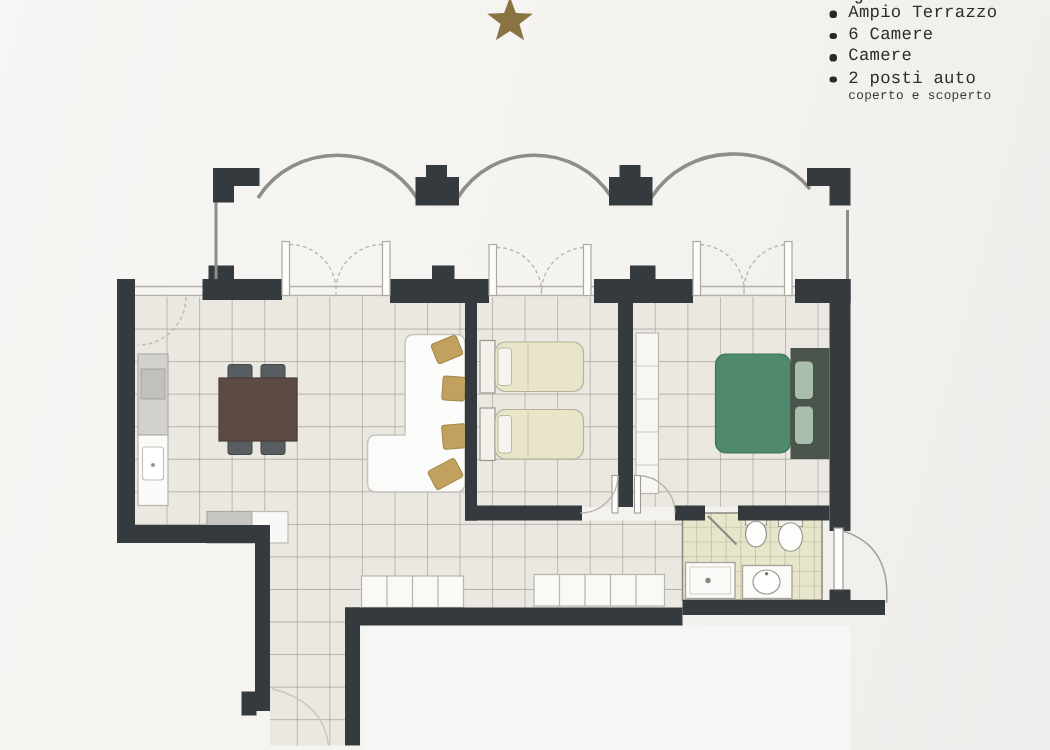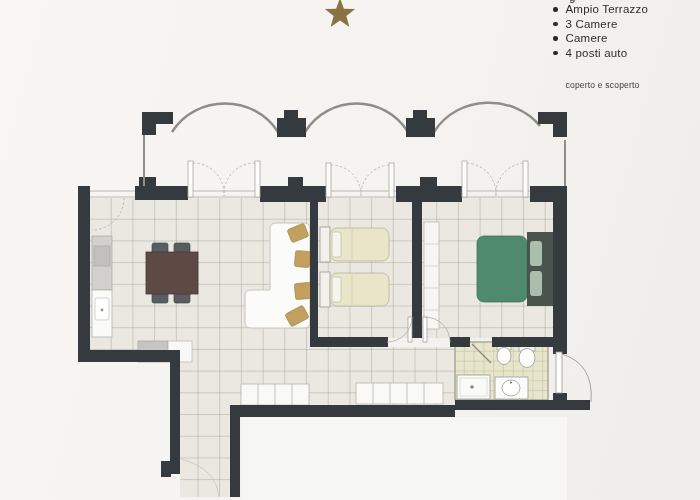--- a/index.html
+++ b/index.html
@@ -1,28 +1,28 @@
 <!DOCTYPE html>
 <html><head>
 <meta charset="utf-8">
 <style>
   html,body{margin:0;padding:0;}
   .canvas{
     position:relative;width:700px;height:500px;overflow:hidden;
     background:linear-gradient(105deg,#f7f6f4 0%,#f4f3f0 55%,#eeedeb 100%);
-    font-family:Liberation Sans, sans-serif;
+    font-family:Liberation Mono, monospace;
   }
   .plan-svg{position:absolute;left:0;top:0;}
   .features{
     position:absolute;left:553px;top:2px;margin:0;padding:0;list-style:none;
     color:#2e2d2b;font-size:11.5px;letter-spacing:.2px;
   }
   .features li{display:flex;align-items:flex-start;line-height:14.5px;}
   .dot{width:4.5px;height:4.5px;border-radius:50%;background:#2a2927;margin:5px 8px 0 0;flex:none;}
-  .sub{display:block;font-size:8.5px;line-height:9px;color:#3a3937;margin-left:12.5px;margin-top:21px;}
+  .sub{display:block;font-size:8.5px;line-height:9px;color:#3a3937;margin-left:12.5px;}
   .cutoff{
     position:absolute;left:569px;top:-9px;font-size:11.5px;color:#2e2d2b;
   }
 </style>
 </head>
 <body>
 
 <div class="canvas">
 
   <svg class="plan-svg" width="700" height="500" viewBox="0 0 700 500">
@@ -200,28 +200,28 @@
 
   <span class="cutoff">g</span>
 
   <ul class="features">
     <li>
       <span class="dot"></span>
       <span>Ampio Terrazzo</span>
     </li>
     <li>
       <span class="dot"></span>
-      <span>3 Camere</span>
+      <span>6 Camere</span>
     </li>
     <li>
       <span class="dot"></span>
       <span>Camere</span>
     </li>
     <li>
       <span class="dot"></span>
       <span>
-        <span>4 posti auto</span>
+        <span>2 posti auto</span>
         <span class="sub" style="margin-left:0;">coperto e scoperto</span>
       </span>
     </li>
   </ul>
 
 </div>
 
 </body></html>

